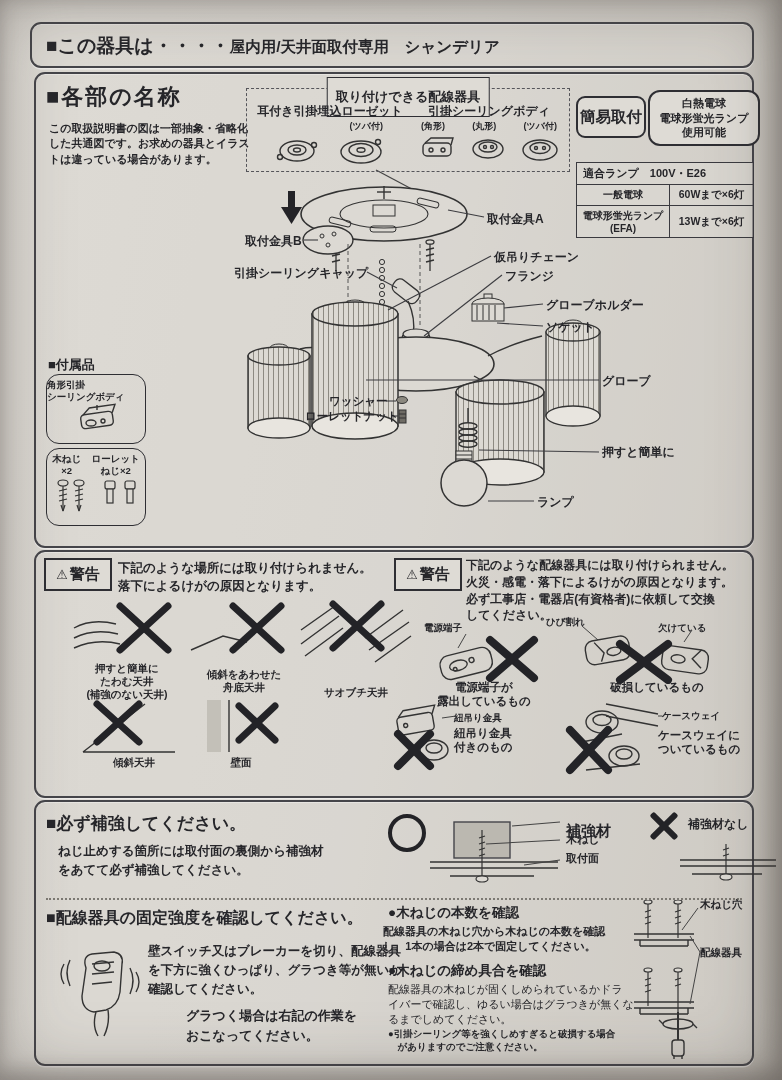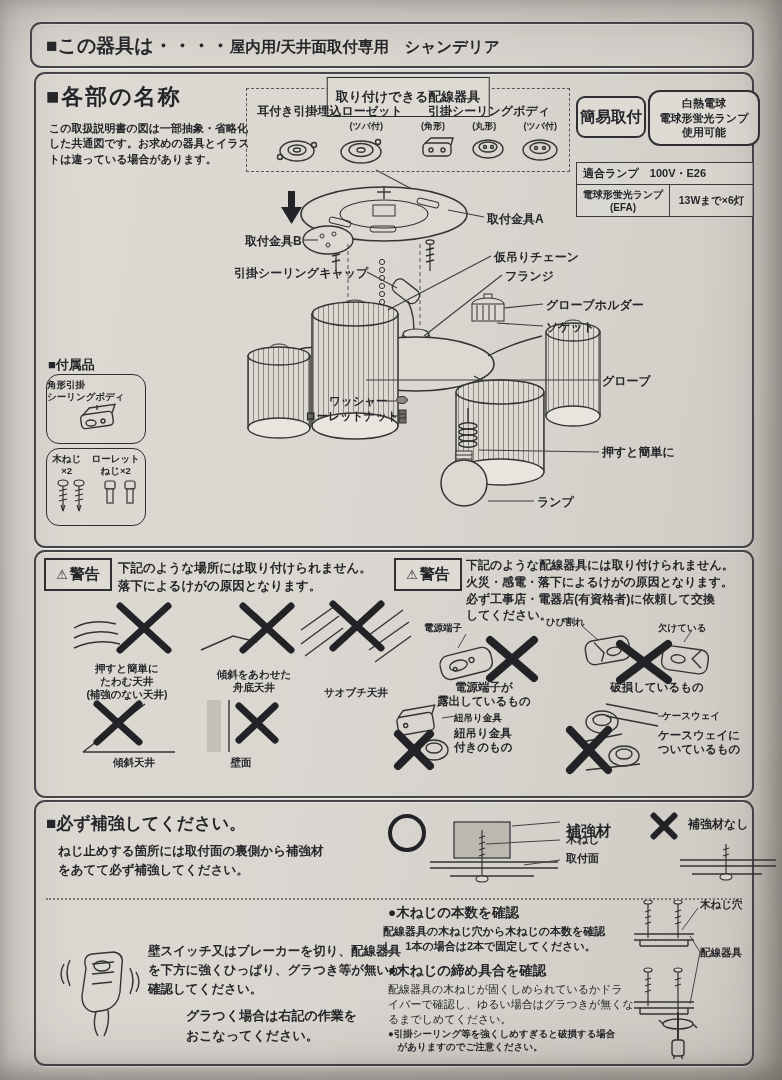--- a/index.html
+++ b/index.html
@@ -250,20 +250,24 @@
     </div>
 
     <div class="badge b" style="left:540px;top:22px;width:66px;height:38px;font-size:15.5px;">簡易取付</div>
     <div class="badge b pre" style="left:612px;top:16px;width:108px;height:52px;font-size:11px;line-height:1.35;border-radius:12px;">白熱電球
 電球形蛍光ランプ
 使用可能</div>
 
     <div class="tbl" style="left:540px;top:88px;width:176px;">
       <div class="th">適合ランプ　100V・E26</div>
       <div class="row">
+        <div class="c1">一般電球</div>
+        <div class="c2">60Wまで×6灯</div>
+      </div>
+      <div class="row">
         <div class="c1 pre">電球形蛍光ランプ
 (EFA)</div>
         <div class="c2">13Wまで×6灯</div>
       </div>
     </div>
 
     <span class="lbl" style="left:451px;top:137px;">取付金具A</span>
     <span class="lbl" style="left:209px;top:159px;">取付金具B</span>
     <span class="lbl" style="left:458px;top:175px;">仮吊りチェーン</span>
     <span class="lbl" style="left:469px;top:194px;">フランジ</span>
@@ -330,21 +334,21 @@
     <div class="ng-item" style="left:30px;top:46px;width:122px;">
       <svg width="110" height="64" viewBox="0 0 110 64">
         <path d="M2 30 Q20 20 44 26 M2 40 Q22 30 46 36 M2 50 Q24 40 48 46" class="sk"></path>
         <line x1="48" y1="8" x2="96" y2="52" stroke="#232327" stroke-width="7" stroke-linecap="round"></line>
         <line x1="96" y1="8" x2="48" y2="52" stroke="#232327" stroke-width="7" stroke-linecap="round"></line>
       </svg>
       <div class="cap pre">押すと簡単に
 たわむ天井
 (補強のない天井)</div>
     </div>
-    <div class="ng-item" style="left:162px;top:46px;width:112px;">
+    <div class="ng-item" style="left:152px;top:46px;width:112px;">
       <svg width="110" height="64" viewBox="0 0 110 64">
         <path d="M2 52 L34 38 L58 44" class="sk"></path>
         <line x1="44" y1="8" x2="92" y2="52" stroke="#232327" stroke-width="7" stroke-linecap="round"></line>
         <line x1="92" y1="8" x2="44" y2="52" stroke="#232327" stroke-width="7" stroke-linecap="round"></line>
       </svg>
       <div class="cap pre" style="margin-top:6px;">傾斜をあわせた
 舟底天井</div>
     </div>
     <div class="ng-item" style="left:262px;top:42px;width:116px;">
       <svg width="114" height="80" viewBox="0 0 114 80">
@@ -486,20 +490,21 @@
       <g stroke="#333" stroke-width="1.2">
         <line x1="48" y1="2" x2="48" y2="32"></line>
         <line x1="45" y1="8" x2="51" y2="6"></line>
           <line x1="45" y1="14" x2="51" y2="12"></line>
         <ellipse cx="48" cy="35" rx="6" ry="3" fill="#dcd9d3"></ellipse>
       </g>
     </svg>
 
     <div class="dotted-sep" style="left:10px;top:96px;width:696px;"></div>
 
+    <div class="abs b" style="left:10px;top:106px;font-size:16px;">■配線器具の固定強度を確認してください。</div>
     <svg class="abs" style="left:16px;top:140px;" width="92" height="96" viewBox="0 0 92 96">
       <path d="M34 26 Q30 14 40 12 L62 10 Q72 12 70 22 L68 50 Q66 64 54 68 L42 70 Q30 68 30 54 Z" class="sk"></path>
       <path d="M40 22 L62 20 M40 32 L62 30 M40 42 L60 40" class="sk"></path>
       <ellipse cx="50" cy="24" rx="8" ry="5" class="sk"></ellipse>
       <path d="M44 70 Q40 84 46 94 M56 68 Q58 82 52 94" class="sk"></path>
       <path d="M12 22 Q6 32 12 42 M18 18 Q12 30 18 44" class="sk"></path>
       <path d="M84 30 Q90 40 84 50 M78 26 Q84 38 78 52" class="sk"></path>
     </svg>
     <div class="abs pre" style="left:112px;top:140px;font-size:12.5px;line-height:1.5;font-weight:600;">壁スイッチ又はブレーカーを切り、配線器具
 を下方に強くひっぱり、グラつき等が無いか

